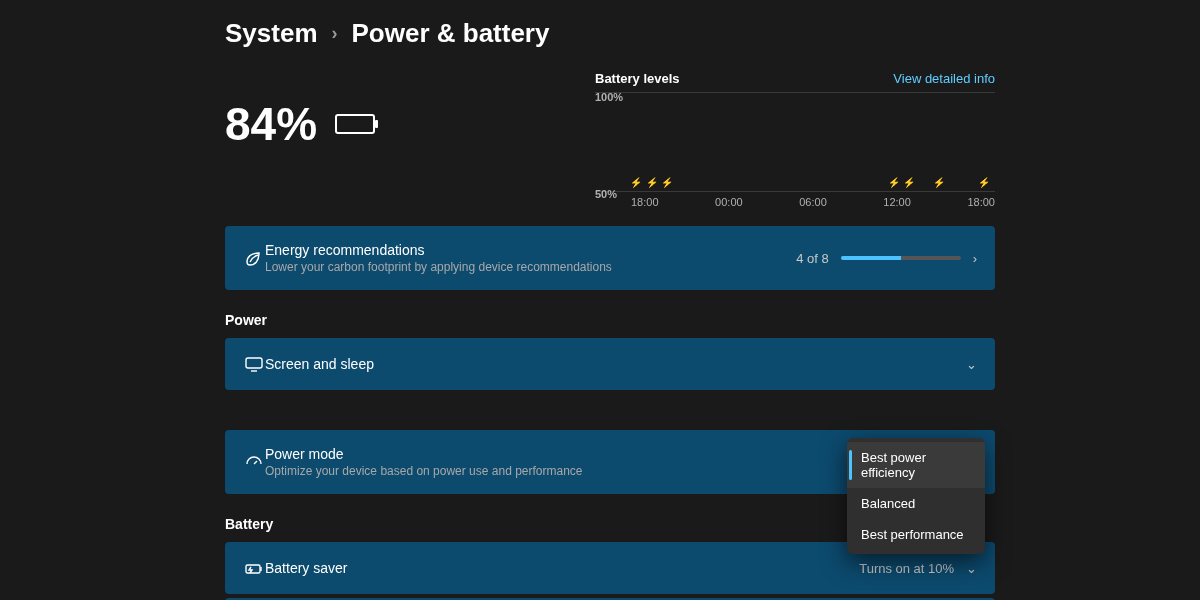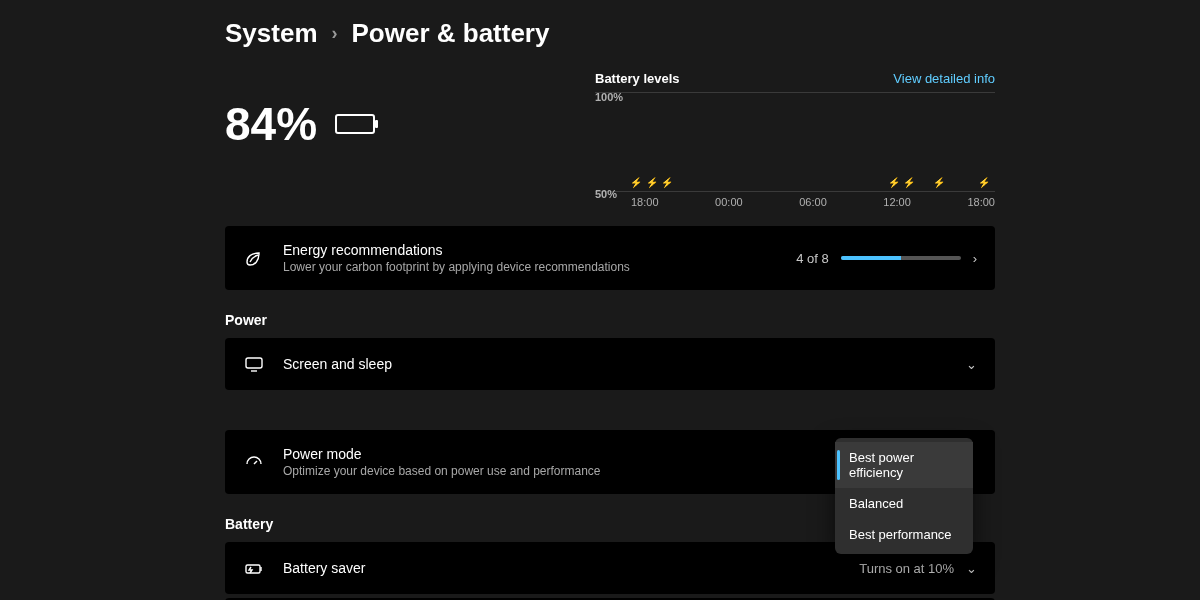--- a/index.html
+++ b/index.html
@@ -51,39 +51,39 @@
     flex: 1; border-radius: 2px; display: flex; flex-direction: column; justify-content: flex-end; position: relative;
   }
   .bar .fill { border-radius: 2px 2px 0 0; width: 100%; }
   .bar .bolt {
     position: absolute; top: -14px; left: 50%; transform: translateX(-50%); font-size: 10px; color: #60cdff;
   }
   .bar .bolt.orange { color: #f2a33a; }
   .xlabels { display: flex; justify-content: space-between; font-size: 11px; color: #b0b0b0; padding-left: 36px; margin-top: 4px; }
 
   .card {
-    background: #000000; border-radius: 4px; padding: 16px 18px; display: flex; align-items: center;
-    gap: 18px; margin-bottom: 4px; position: relative; min-height: 50px;
+    background: #0c4a6e; border-radius: 4px; padding: 16px 18px; display: flex; align-items: center;
+    margin-bottom: 4px; position: relative; min-height: 50px;
   }
   .card.hover { cursor: pointer; }
   .card .icon-slot { width: 22px; display: flex; justify-content: center; color: #fff; }
   .card .text-slot { flex: 1; }
   .card .title { font-size: 14px; }
   .card .subtitle { font-size: 12px; color: #a8a8a8; margin-top: 2px; }
   .card .right { display: flex; align-items: center; gap: 12px; color: #c8c8c8; font-size: 13px; }
   .chevron-icon { color: #c8c8c8; font-size: 13px; }
   .progress {
     width: 120px; height: 4px; background: #555; border-radius: 2px; overflow: hidden;
   }
   .progress .pfill { height: 100%; background: #4cc2ff; }
 
   .section-header { font-size: 14px; font-weight: 600; margin: 22px 0 10px 0; }
 
   .dropdown {
-    position: absolute; right: 22px; top: 8px; background: #2f2f2f; border-radius: 6px;
+    position: absolute; right: 10px; top: 8px; background: #2f2f2f; border-radius: 6px;
     box-shadow: 0 8px 24px rgba(0,0,0,0.6); padding: 4px 0; width: 138px; z-index: 10;
   }
   .dropdown .opt {
     padding: 8px 14px; font-size: 13px; cursor: pointer; position: relative;
   }
   .dropdown .opt.selected { background: #3a3a3a; }
   .dropdown .opt.selected::before {
     content: ""; position: absolute; left: 2px; top: 8px; bottom: 8px; width: 3px; background: #4cc2ff; border-radius: 2px;
   }
 

